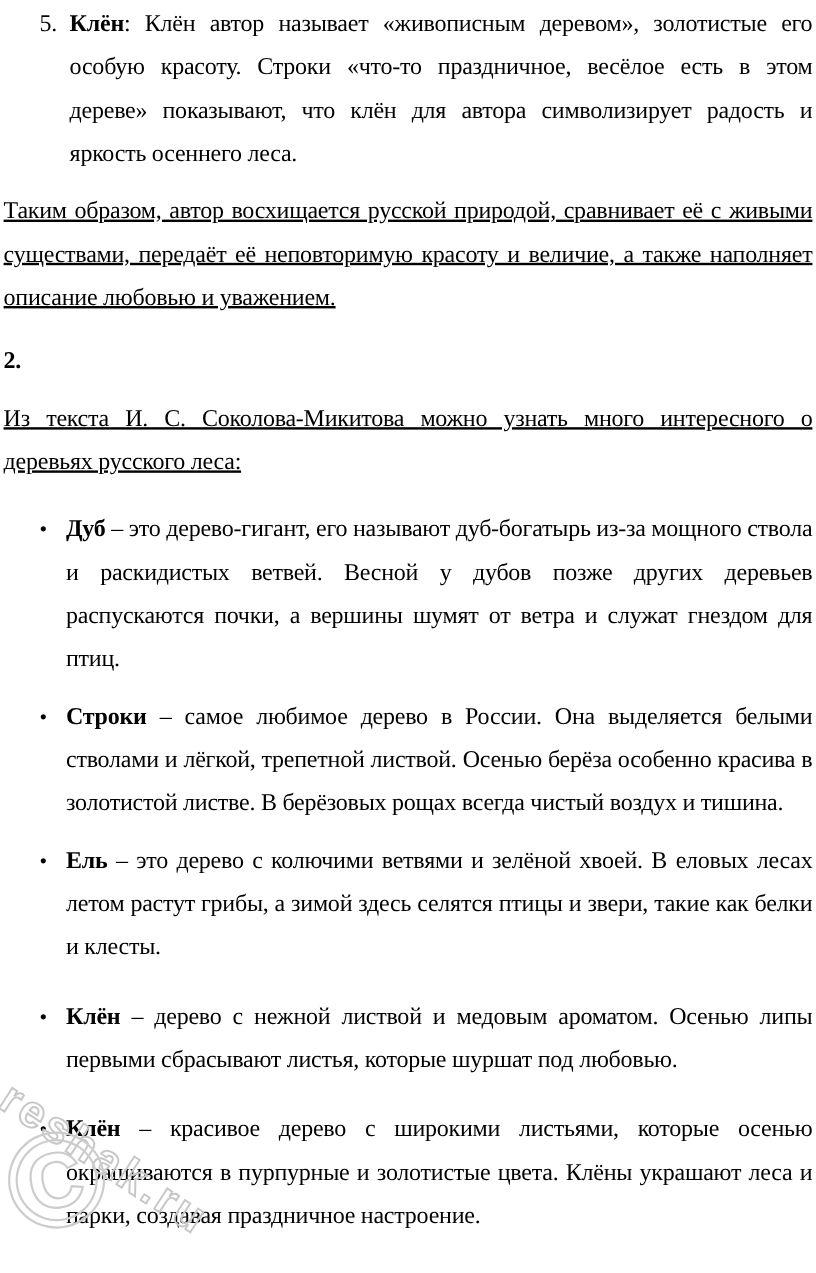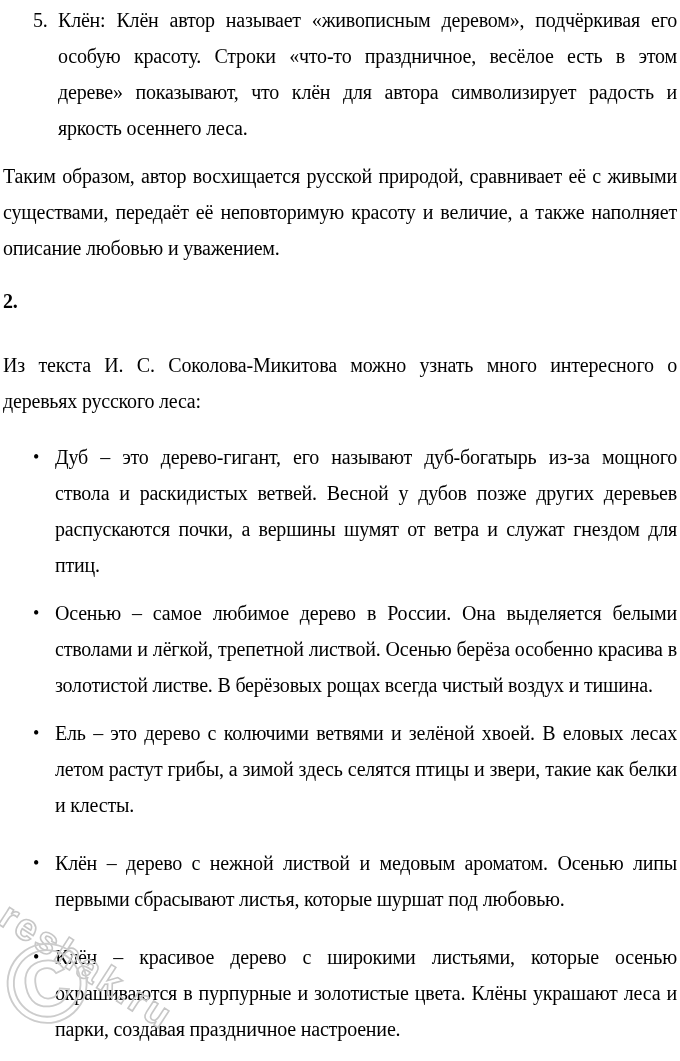--- a/index.html
+++ b/index.html
@@ -15,43 +15,43 @@
     color: #000000;
     letter-spacing: -0.2px;
   }
   .page {
     position: relative;
     width: 680px;
     height: 1061px;
     padding: 2px 3px 0 3px;
     z-index: 1;
   }
-  .jtext { text-align: justify; }
-  b, .bold { font-weight: normal; }
+  .jtext { text-align: justify; text-decoration: underline; }
+  b, .bold { font-weight: bold; }
 
   
   .numbered-item {
     position: relative;
     padding-left: 55px;
     text-align: justify;
   }
   .numbered-item .num {
     position: absolute;
     left: 30px;
     top: 0;
   }
 
   .conclusion { margin-top: 12px; }
 
   .section-number {
     margin-top: 17px;
     font-weight: bold;
   }
 
-  .intro { margin-top: 28px; }
+  .intro { margin-top: 12px; }
 
   
   .tree-list {
     margin-top: 20px;
     list-style: none;
   }
   .tree-item {
     position: relative;
     padding-left: 52px;
     text-align: justify;
@@ -98,35 +98,35 @@
     -webkit-text-stroke: 1.8px #cccccc;
     line-height: 1;
   }
 </style>
 </head>
 <body>
 
 <div class="page">
 
   <div class="numbered-item">
-    <span class="num">5.</span><span class="bold">Клён</span><span>: </span><span>Клён автор называет «живописным деревом», подчёркивая его особую красоту. Строки «что-то праздничное, весёлое есть в этом дереве» показывают, что клён для автора символизирует радость и яркость осеннего леса.</span>
+    <span class="num">5.</span><span class="bold">Клён</span><span>: </span><span>Клён автор называет «живописным деревом», золотистые его особую красоту. Строки «что-то праздничное, весёлое есть в этом дереве» показывают, что клён для автора символизирует радость и яркость осеннего леса.</span>
   </div>
 
   <p class="conclusion jtext">Таким образом, автор восхищается русской природой, сравнивает её с живыми существами, передаёт её неповторимую красоту и величие, а также наполняет описание любовью и уважением.</p>
 
   <p class="section-number">2.</p>
 
   <p class="intro jtext">Из текста И. С. Соколова-Микитова можно узнать много интересного о деревьях русского леса:</p>
 
   <ul class="tree-list">
     <li class="tree-item">
       <span class="bullet">•</span><span class="bold">Дуб</span> <span>– это дерево-гигант, его называют дуб-богатырь из-за мощного ствола и раскидистых ветвей. Весной у дубов позже других деревьев распускаются почки, а вершины шумят от ветра и служат гнездом для птиц.</span>
     </li>
     <li class="tree-item">
-      <span class="bullet">•</span><span class="bold">Осенью</span> <span>– самое любимое дерево в России. Она выделяется белыми стволами и лёгкой, трепетной листвой. Осенью берёза особенно красива в золотистой листве. В берёзовых рощах всегда чистый воздух и тишина.</span>
+      <span class="bullet">•</span><span class="bold">Строки</span> <span>– самое любимое дерево в России. Она выделяется белыми стволами и лёгкой, трепетной листвой. Осенью берёза особенно красива в золотистой листве. В берёзовых рощах всегда чистый воздух и тишина.</span>
     </li>
     <li class="tree-item">
       <span class="bullet">•</span><span class="bold">Ель</span> <span>– это дерево с колючими ветвями и зелёной хвоей. В еловых лесах летом растут грибы, а зимой здесь селятся птицы и звери, такие как белки и клесты.</span>
     </li>
     <li class="tree-item">
       <span class="bullet">•</span><span class="bold">Клён</span> <span>– дерево с нежной листвой и медовым ароматом. Осенью липы первыми сбрасывают листья, которые шуршат под любовью.</span>
     </li>
     <li class="tree-item">
       <span class="bullet">•</span><span class="bold">Клён</span> <span>– красивое дерево с широкими листьями, которые осенью окрашиваются в пурпурные и золотистые цвета. Клёны украшают леса и парки, создавая праздничное настроение.</span>
     </li>

